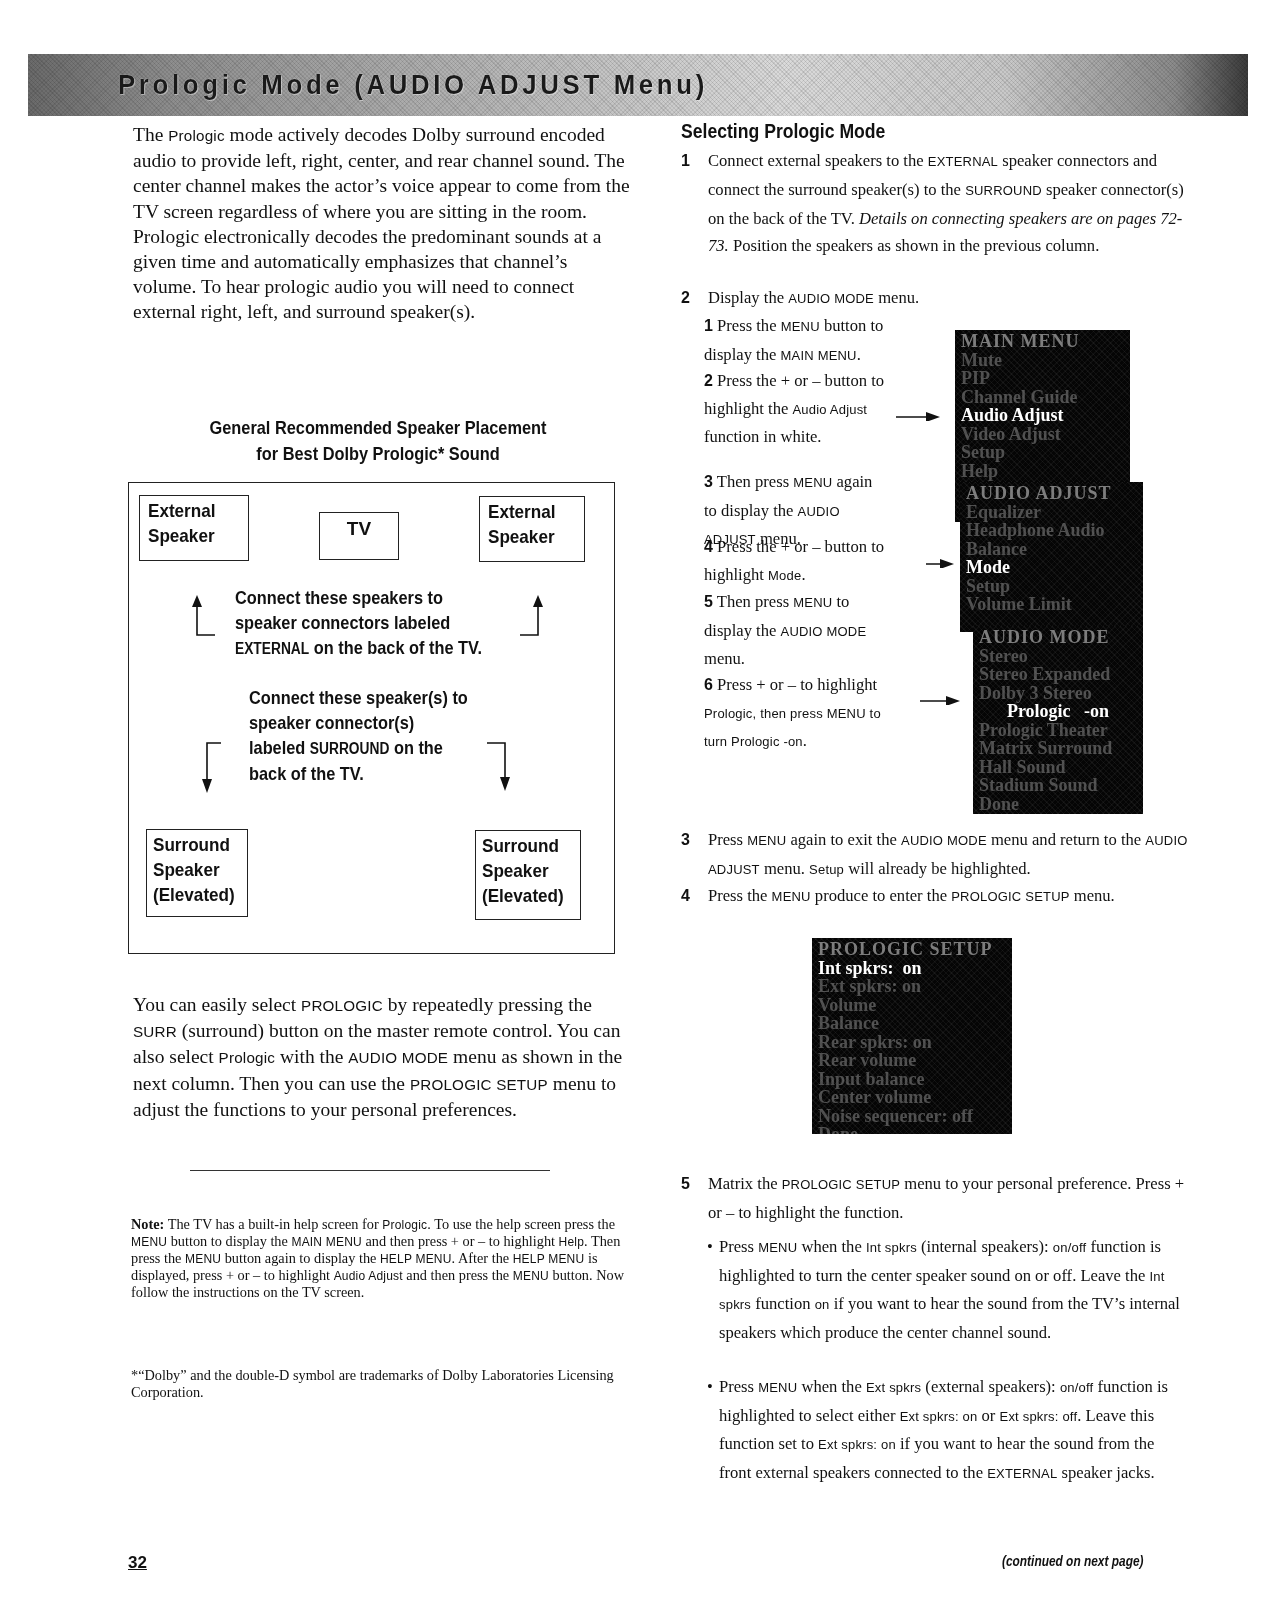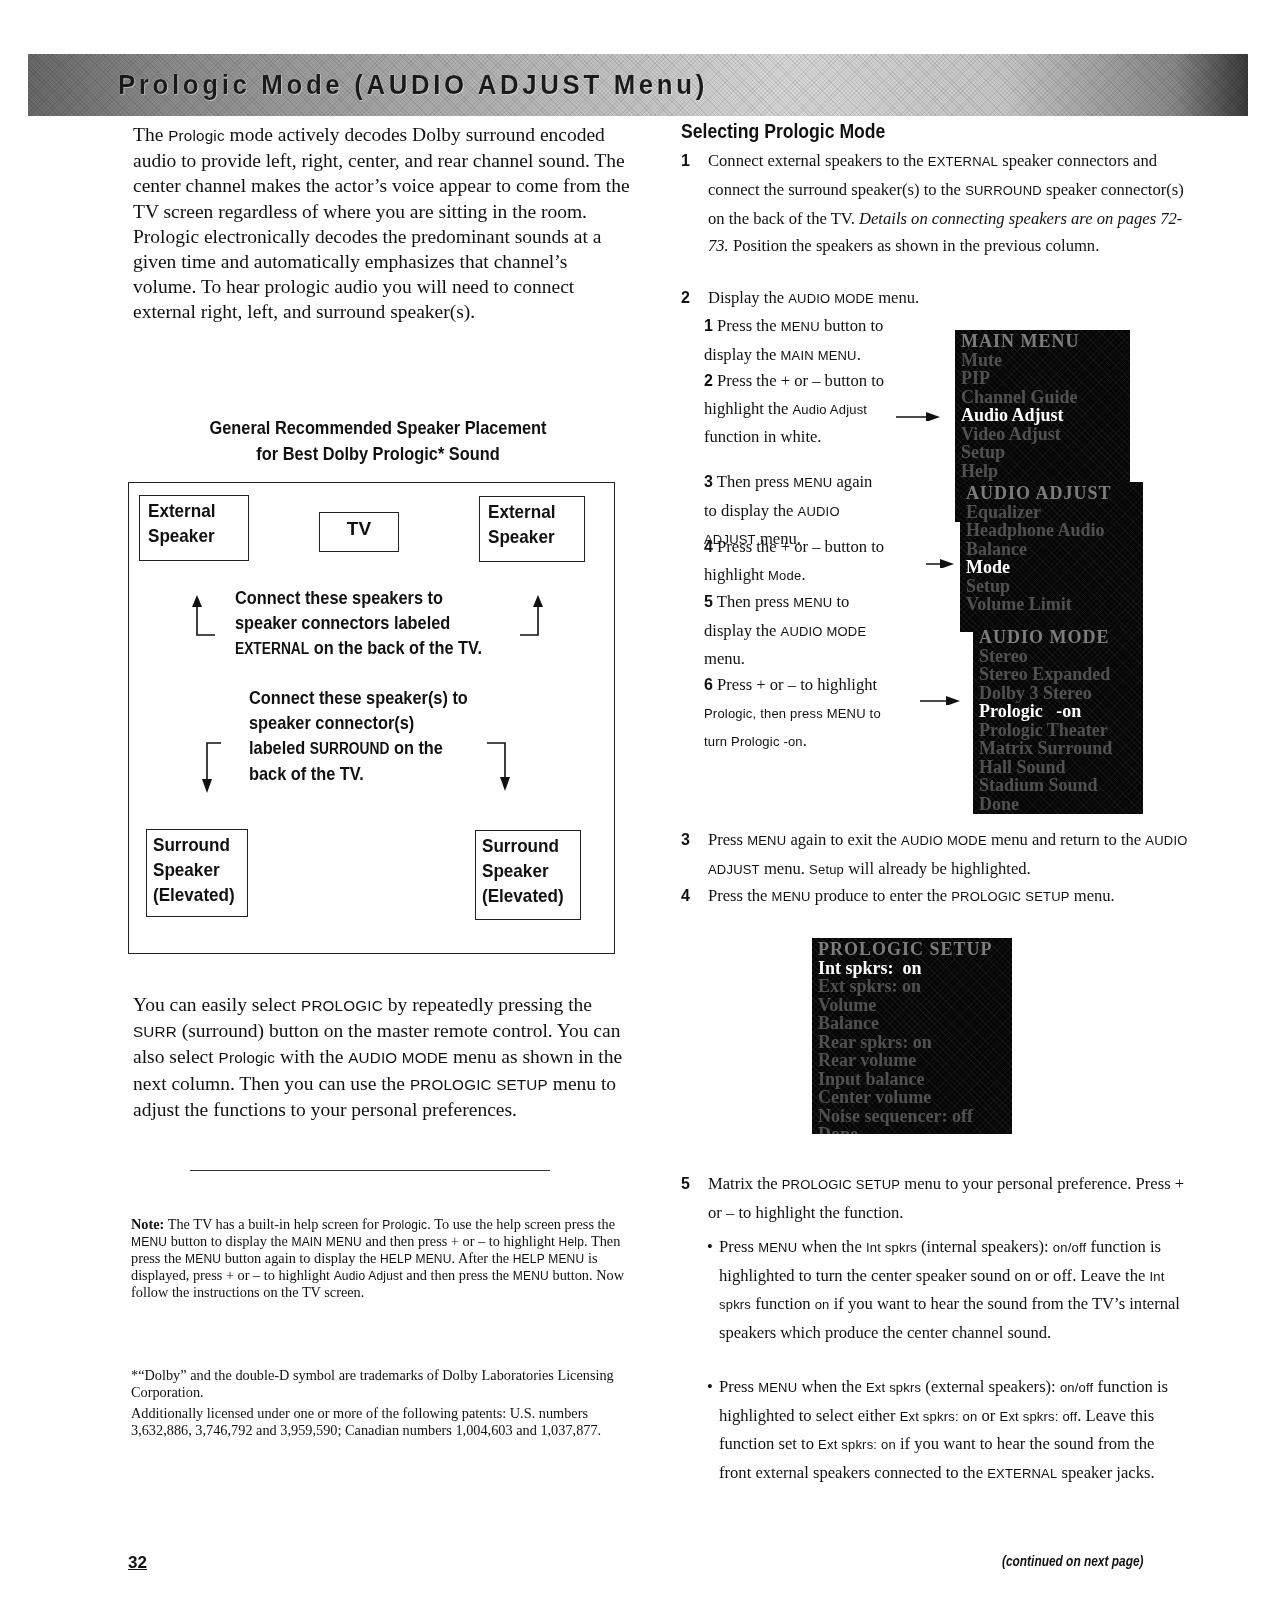--- a/index.html
+++ b/index.html
@@ -97,21 +97,21 @@
 <div class="diag-title">
   <div>General Recommended Speaker Placement</div>
   <div>for Best Dolby Prologic* Sound</div>
 </div>
 
 <div class="diagram">
   <div class="spk" style="left:10px; top:12px; width:110px; height:66px;">
     <span>External</span>
       <span>Speaker</span>
   </div>
-  <div class="spk" style="left:190px; top:29px; width:80px; height:40px; text-align:center; padding:3px 0;">
+  <div class="spk" style="left:190px; top:29px; width:80px; height:48px; text-align:center; padding:3px 0;">
     <span style="transform:none;">TV</span>
   </div>
   <div class="spk" style="left:350px; top:13px; width:106px; height:66px;">
     <span>External</span>
       <span>Speaker</span>
   </div>
 
   <svg class="arrow" style="left:60px; top:112px;" width="40" height="50">
     <polygon points="8,0 3,12 13,12" fill="#111"></polygon>
     <polyline points="8,10 8,40 26,40" fill="none" stroke="#111" stroke-width="1.6"></polyline>
@@ -156,21 +156,20 @@
 </div>
 
 <p class="para2"><span>You can easily select </span><span class="sc">PROLOGIC</span><span> by repeatedly pressing the </span><span class="sc">SURR</span><span> (surround) button on the master remote control.  You can also select  </span><span class="sc">Prologic</span><span> with the </span><span class="sc">AUDIO MODE</span><span> menu as shown in the next column.  Then you can use the </span><span class="sc">PROLOGIC SETUP</span><span> menu to adjust the functions to your personal preferences.</span></p>
 
 <div class="rule"></div>
 
 <p class="note"><b>Note:</b><span>  The TV has a built-in help screen for </span><span class="sc">Prologic</span><span>.  To use the help screen press the </span><span class="sc">MENU</span><span> button to display the </span><span class="sc">MAIN MENU</span><span> and then press + or – to highlight </span><span class="sc">Help</span><span>.  Then press the </span><span class="sc">MENU</span><span> button again to display the </span><span class="sc">HELP MENU</span><span>.  After the </span><span class="sc">HELP MENU</span><span> is displayed, press + or – to highlight </span><span class="sc">Audio Adjust</span><span> and then press the </span><span class="sc">MENU</span><span> button.  Now follow the instructions on the TV screen.</span></p>
 
 <div class="fine">
   <p>*“Dolby” and the double-D symbol are trademarks of Dolby Laboratories Licensing Corporation.</p>
-  <p>Additionally licensed under one or more of the following patents:  U.S. numbers 3,632,886, 3,746,792 and 3,959,590; Canadian numbers 1,004,603 and 1,037,877.</p>
 </div>
 
 <div class="page-num">32</div>
 
 <div class="rhead">Selecting Prologic  Mode</div>
 
 <div class="step" style="left:681px; top:147px; width:510px;">
   <span class="num">1</span>
   <div class="txt"><span>Connect external speakers to the </span><span class="sc">EXTERNAL</span><span> speaker connectors and connect the surround speaker(s) to the </span><span class="sc">SURROUND</span><span> speaker connector(s) on the back of the TV.  </span><i>Details on connecting speakers are on pages 72-73.</i><span>  Position the speakers as shown in the previous column.</span></div>
 </div>
@@ -219,21 +218,21 @@
   <div class="oi hl">Mode</div>
   <div class="oi">Setup</div>
   <div class="oi">Volume Limit</div>
 </div>
 
 <div class="osd" style="left:973px; top:626px; width:170px; height:188px; z-index:3;">
   <div class="otitle">AUDIO MODE</div>
   <div class="oi">Stereo</div>
   <div class="oi">Stereo Expanded</div>
   <div class="oi">Dolby 3 Stereo</div>
-  <div class="oi hl" style="white-space:pre;">Prologic   -on</div>
+  <div class="oi hl" style="white-space:pre;text-align:center;">Prologic   -on</div>
   <div class="oi">Prologic Theater</div>
   <div class="oi">Matrix Surround</div>
   <div class="oi">Hall Sound</div>
   <div class="oi">Stadium Sound</div>
   <div class="oi">Done</div>
 </div>
 
 <div class="step" style="left:681px; top:826px; width:510px;">
   <span class="num">3</span>
   <div class="txt"><span>Press </span><span class="sc">MENU</span><span> again to exit the </span><span class="sc">AUDIO MODE</span><span> menu and return to the </span><span class="sc">AUDIO ADJUST</span><span> menu. </span><span class="sc">Setup</span><span> will already be highlighted.</span></div>

